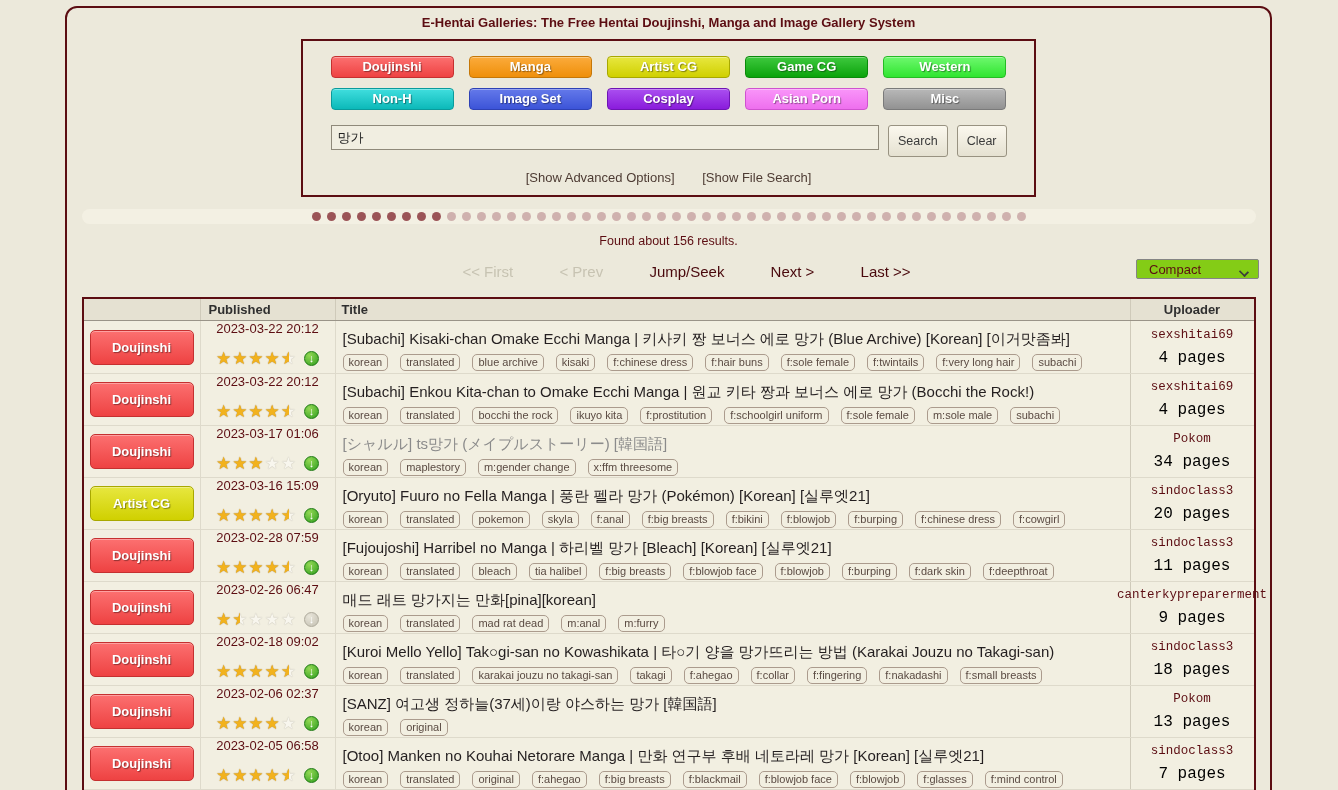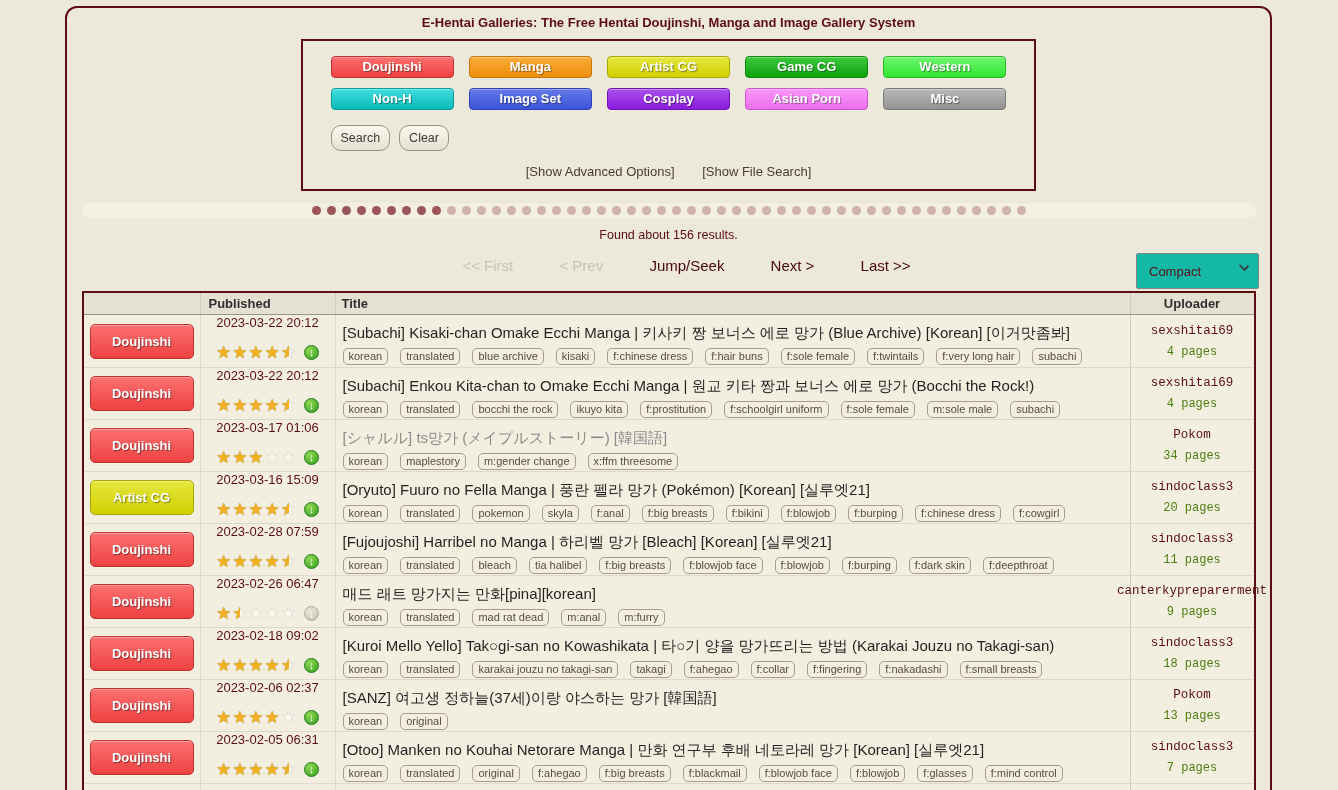--- a/index.html
+++ b/index.html
@@ -32,43 +32,43 @@
     color: #fff; font-weight: bold; font-size: 13px; line-height: 20px;
     text-align: center; text-shadow: 1px 1px 1px rgba(0,0,0,.4); cursor: pointer;
     box-shadow: inset 0 1px 0 rgba(255,255,255,.35);
   }
   .search-row { display: flex; width: 676px; margin: 15px auto 0; gap: 9px; }
   .query-input {
     flex: 1; height: 25px; border: 1px solid #8f897a; background: #f1eee1;
     font-size: 13px; padding: 0 6px; color: #222; font-family: inherit;
   }
   .mini-btn {
-    height: 26px; padding: 0 9px; border: 1px solid #989281; border-radius: 10px;
+    height: 32px; padding: 0 9px; border: 1px solid #989281; border-radius: 3px;
     background: linear-gradient(#fbf8ee, #e5e1d1); font-size: 12.5px; color: #3a3a3a;
     font-family: inherit; cursor: pointer;
   }
   .links-row { text-align: center; margin-top: 13px; font-size: 13px; }
   .links-row span { margin: 0 12px; cursor: pointer; color: #4d3b33; }
   
   .dots-band {
     width: 1174px; margin: 12px auto 0; height: 15px; border-radius: 8px;
     background: #f3f0e3; display: flex; align-items: center; justify-content: center;
     gap: 6px;
   }
   .dot { width: 9px; height: 9px; border-radius: 50%; background: #cfb1ae; cursor: pointer; }
   .dot.active { background: #9b5457; }
   .found-line { text-align: center; margin-top: 10px; font-size: 12.5px; color: #5C0D12; }
   
   .nav-row { position: relative; margin-top: 10px; height: 30px; padding-left: 36px; }
   .nav-links { text-align: center; font-size: 15px; padding-top: 5px; }
   .nav-links span { margin: 0 21px; cursor: pointer; color: #49080c; }
   .nav-links span.disabled { color: #c7c3b2; cursor: default; }
   .select-wrap {
-    position: absolute; right: 11px; top: 1px; width: 123px; height: 36px;
-    border: 1px solid #858585; border-radius: 2px; background: #14b8a6;
+    position: absolute; right: 11px; top: 1px; width: 123px; height: 20px;
+    border: 1px solid #858585; border-radius: 2px; background: #84cc16;
   }
   .select-wrap select {
     appearance: none; -webkit-appearance: none; width: 100%; height: 100%;
     border: none; background: transparent; font-family: inherit;
     font-size: 13px; color: #5C0D12; padding-left: 12px; cursor: pointer;
   }
   .chevron-down {
     position: absolute; right: 10px; top: 8px; width: 8px; height: 8px;
     border-right: 2px solid #3c3c3c; border-bottom: 2px solid #3c3c3c;
     transform: rotate(45deg) scale(1,.8); pointer-events: none;
@@ -131,21 +131,21 @@
   .tag-row { display: flex; gap: 12px; overflow: hidden; }
   .tag {
     border: 1px solid #ab9b8d; border-radius: 5px; padding: 0 5px;
     font-size: 11px; line-height: 15px; color: #5a4a42; white-space: nowrap;
   }
   .cell-up {
     display: flex; flex-direction: column; align-items: center; justify-content: center;
     gap: 7px; border-left: 1px solid #cfcaba; font-family: Liberation Mono, monospace;
   }
   .up-name { font-size: 12.5px; color: #5C0D12; cursor: pointer; }
-  .up-pages { font-size: 12px; color: #4d7c0f; }
+  .up-pages { font-size: 16px; color: #000000; }
 </style>
 </head>
 <body>
 
 <div class="outer-frame">
 
   <div class="site-title">E-Hentai Galleries: The Free Hentai Doujinshi, Manga and Image Gallery System</div>
 
   <div class="search-panel">
     <div class="cat-grid" id="cat-grid">
@@ -154,20 +154,21 @@
         <div class="cat-btn" style="background: linear-gradient(rgb(231, 231, 63), rgb(208, 208, 0)); border-color: rgb(168, 168, 0);">Artist CG</div>
         <div class="cat-btn" style="background: linear-gradient(rgb(62, 201, 62), rgb(11, 163, 11)); border-color: rgb(10, 138, 10);">Game CG</div>
         <div class="cat-btn" style="background: linear-gradient(rgb(110, 248, 110), rgb(48, 229, 48)); border-color: rgb(37, 187, 37);">Western</div>
         <div class="cat-btn" style="background: linear-gradient(rgb(64, 222, 222), rgb(12, 185, 185)); border-color: rgb(10, 155, 155);">Non-H</div>
         <div class="cat-btn" style="background: linear-gradient(rgb(100, 121, 234), rgb(60, 84, 216)); border-color: rgb(46, 65, 181);">Image Set</div>
         <div class="cat-btn" style="background: linear-gradient(rgb(170, 79, 240), rgb(138, 28, 220)); border-color: rgb(111, 20, 180);">Cosplay</div>
         <div class="cat-btn" style="background: linear-gradient(rgb(249, 149, 249), rgb(238, 111, 238)); border-color: rgb(207, 82, 207);">Asian Porn</div>
         <div class="cat-btn" style="background: linear-gradient(rgb(184, 184, 184), rgb(146, 146, 146)); border-color: rgb(122, 122, 122);">Misc</div>
       </div>
     <div class="search-row">
+      <input class="query-input" id="query-input" value="망가" style="">
       <button class="mini-btn">Search</button>
       <button class="mini-btn">Clear</button>
     </div>
     <div class="links-row">
       <span>[Show Advanced Options]</span>
       <span>[Show File Search]</span>
     </div>
   </div>
 
   <div class="dots-band" id="dots-band">
@@ -479,21 +480,21 @@
       <div class="up-name">Pokom</div>
       <div class="up-pages">13 pages</div>
     </div>
   </div>
 
   <div class="trow">
     <div class="cell-cat">
       <div class="badge" style="background: linear-gradient(rgb(252, 112, 112), rgb(238, 66, 66)); border-color: rgb(197, 48, 48);">Doujinshi</div>
     </div>
     <div class="cell-pub">
-      <div class="pub-date">2023-02-05 06:31</div>
+      <div class="pub-date">2023-02-05 06:58</div>
       <div class="pub-rating">
         <span class="stars">★★★★★<span class="stars-fill" style="width: 90%;">★★★★★</span></span>
         <span class="dl-icon">↓</span>
       </div>
     </div>
     <div class="cell-title">
       <div class="gtitle">[Otoo] Manken no Kouhai Netorare Manga | 만화 연구부 후배 네토라레 망가 [Korean] [실루엣21]</div>
       <div class="tag-row">
               <span class="tag">korean</span>
               <span class="tag">translated</span>

